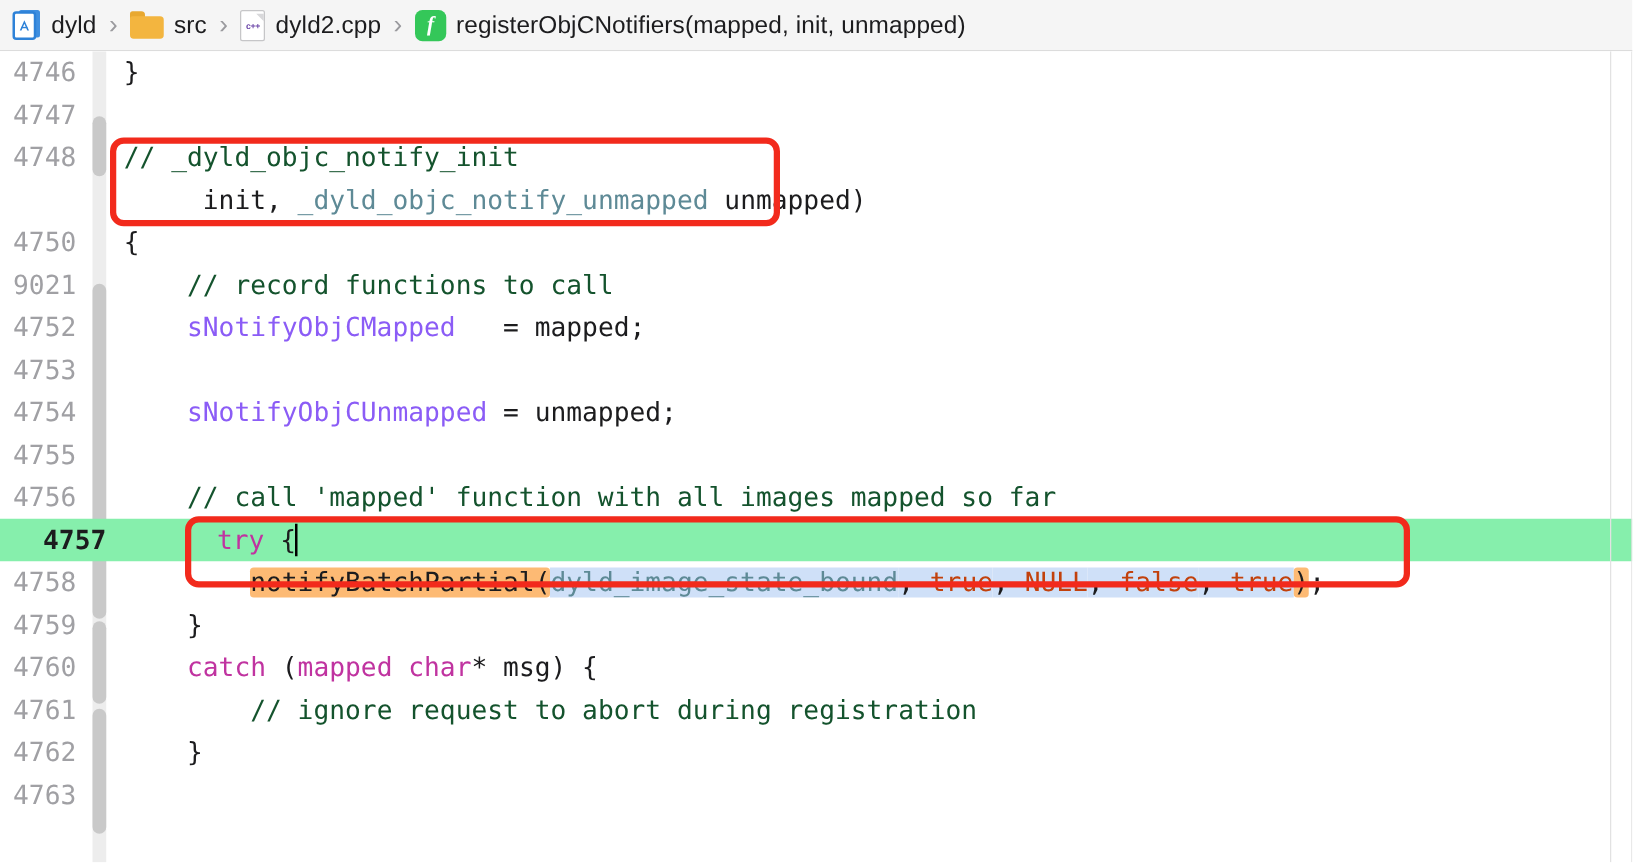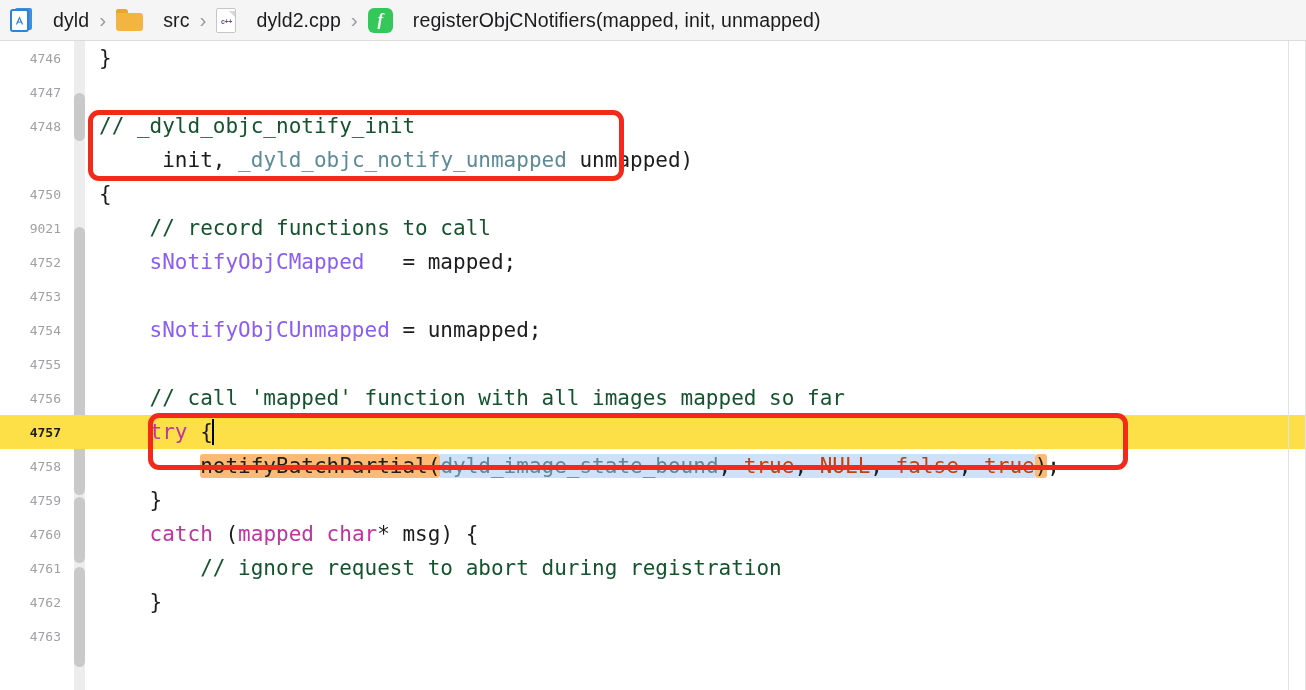--- a/index.html
+++ b/index.html
@@ -20,21 +20,20 @@
     display: flex;
     align-items: center;
     padding-left: 10px;
     white-space: nowrap;
     overflow: hidden;
   }
   .crumb {
     display: flex;
     align-items: center;
     height: 100%;
-    gap: 12px;
   }
   .crumb-label {
     font-size: 19.5px;
     color: #1c1c1e;
     margin-left: 8px;
     letter-spacing: 0.1px;
   }
   .crumb-sep {
     font-size: 21px;
     color: #9a9a9e;
@@ -128,28 +127,29 @@
   }
 
   .code-line {
     position: relative;
     height: 34px;
     display: flex;
     align-items: center;
     white-space: pre;
   }
   .code-line.active {
-    background: #fde047;
+    background: #86efac;
+    padding-left: 24px;
   }
   .ln {
     width: 74px;
     text-align: right;
     padding-right: 13px;
     font-family: "DejaVu Sans Mono", monospace;
-    font-size: 13px;
+    font-size: 21px;
     color: #a0a0a4;
     user-select: none;
     flex: 0 0 74px;
   }
   .code-line.active .ln {
     color: #1c1c1e;
     font-weight: 700;
   }
   .src {
     flex: 1 1 auto;

